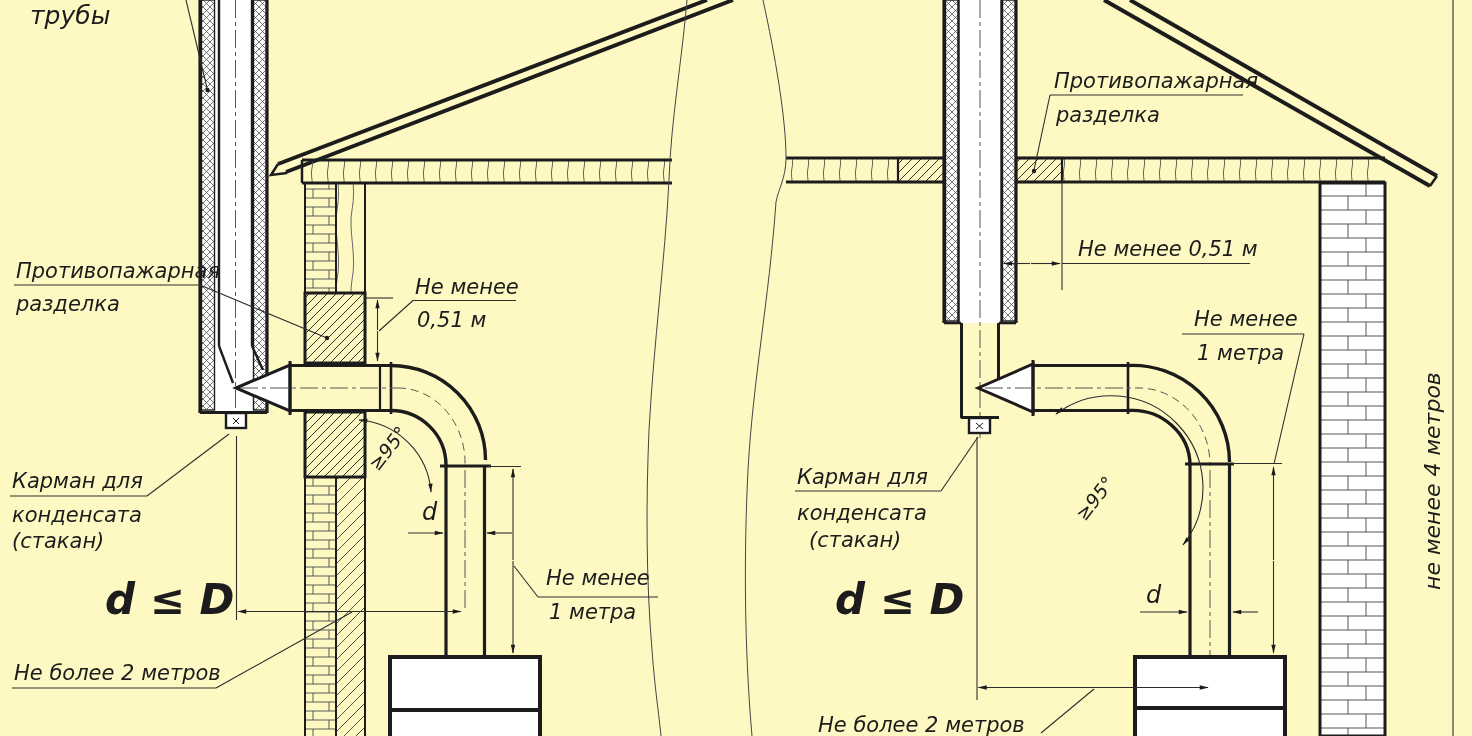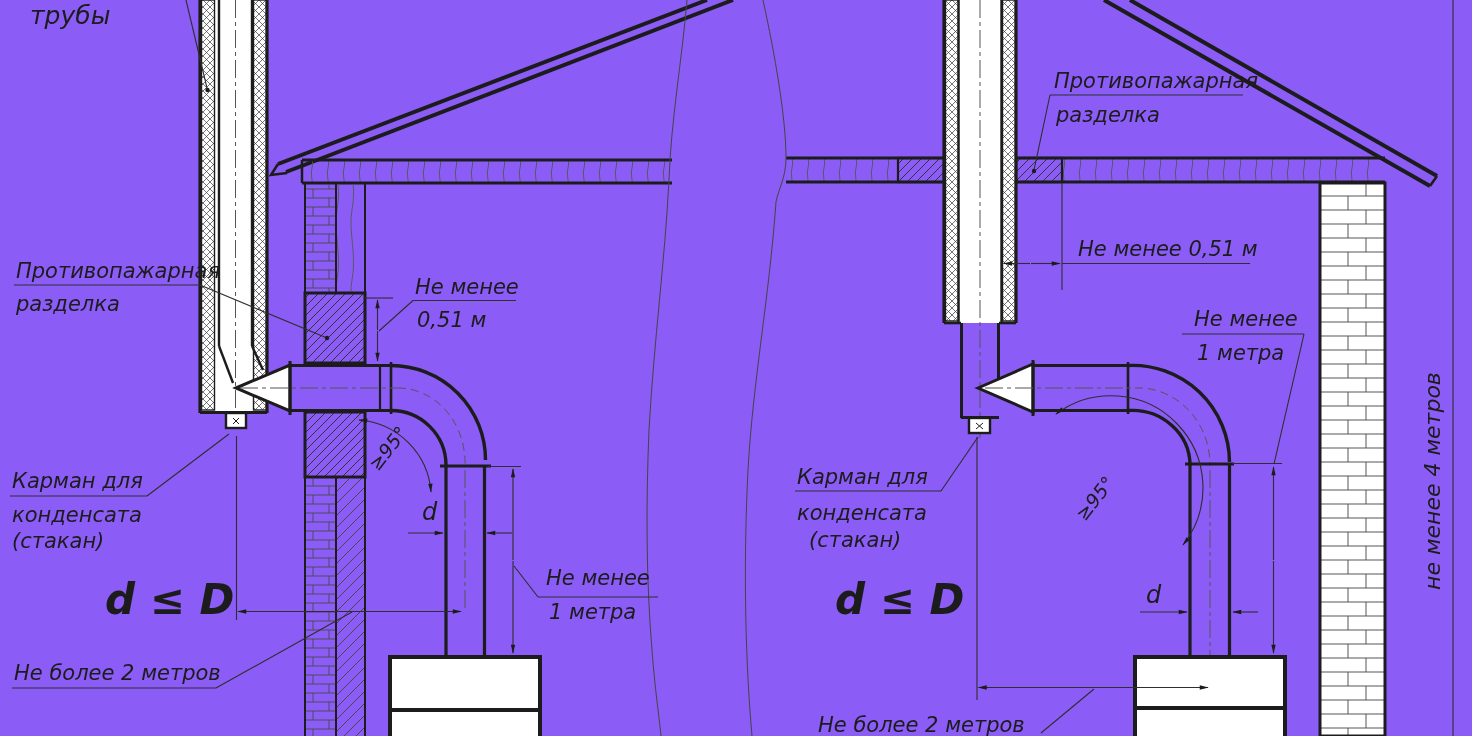--- a/index.html
+++ b/index.html
@@ -1,16 +1,16 @@
 <!DOCTYPE html>
 <html><head>
 <meta charset="utf-8">
 <style>
   html,body{margin:0;padding:0;background:#ffffff;}
-  .stage{position:relative;width:1472px;height:736px;background:#8b5cf6;overflow:hidden;}
+  .stage{position:relative;width:1472px;height:736px;background:#fef9c3;overflow:hidden;}
   svg{display:block;}
   text{font-family:"DejaVu Sans","Liberation Sans",sans-serif;font-style:italic;fill:#1c1c1c;}
   .lbl{font-size:21px;}
   .lbl-big{font-size:42px;font-weight:600;}
   .lbl-d{font-size:24px;}
   .lbl-ang{font-size:19px;}
   .lbl-top{font-size:25px;}
   .lbl-vert{font-size:22px;}
 </style>
 </head>

